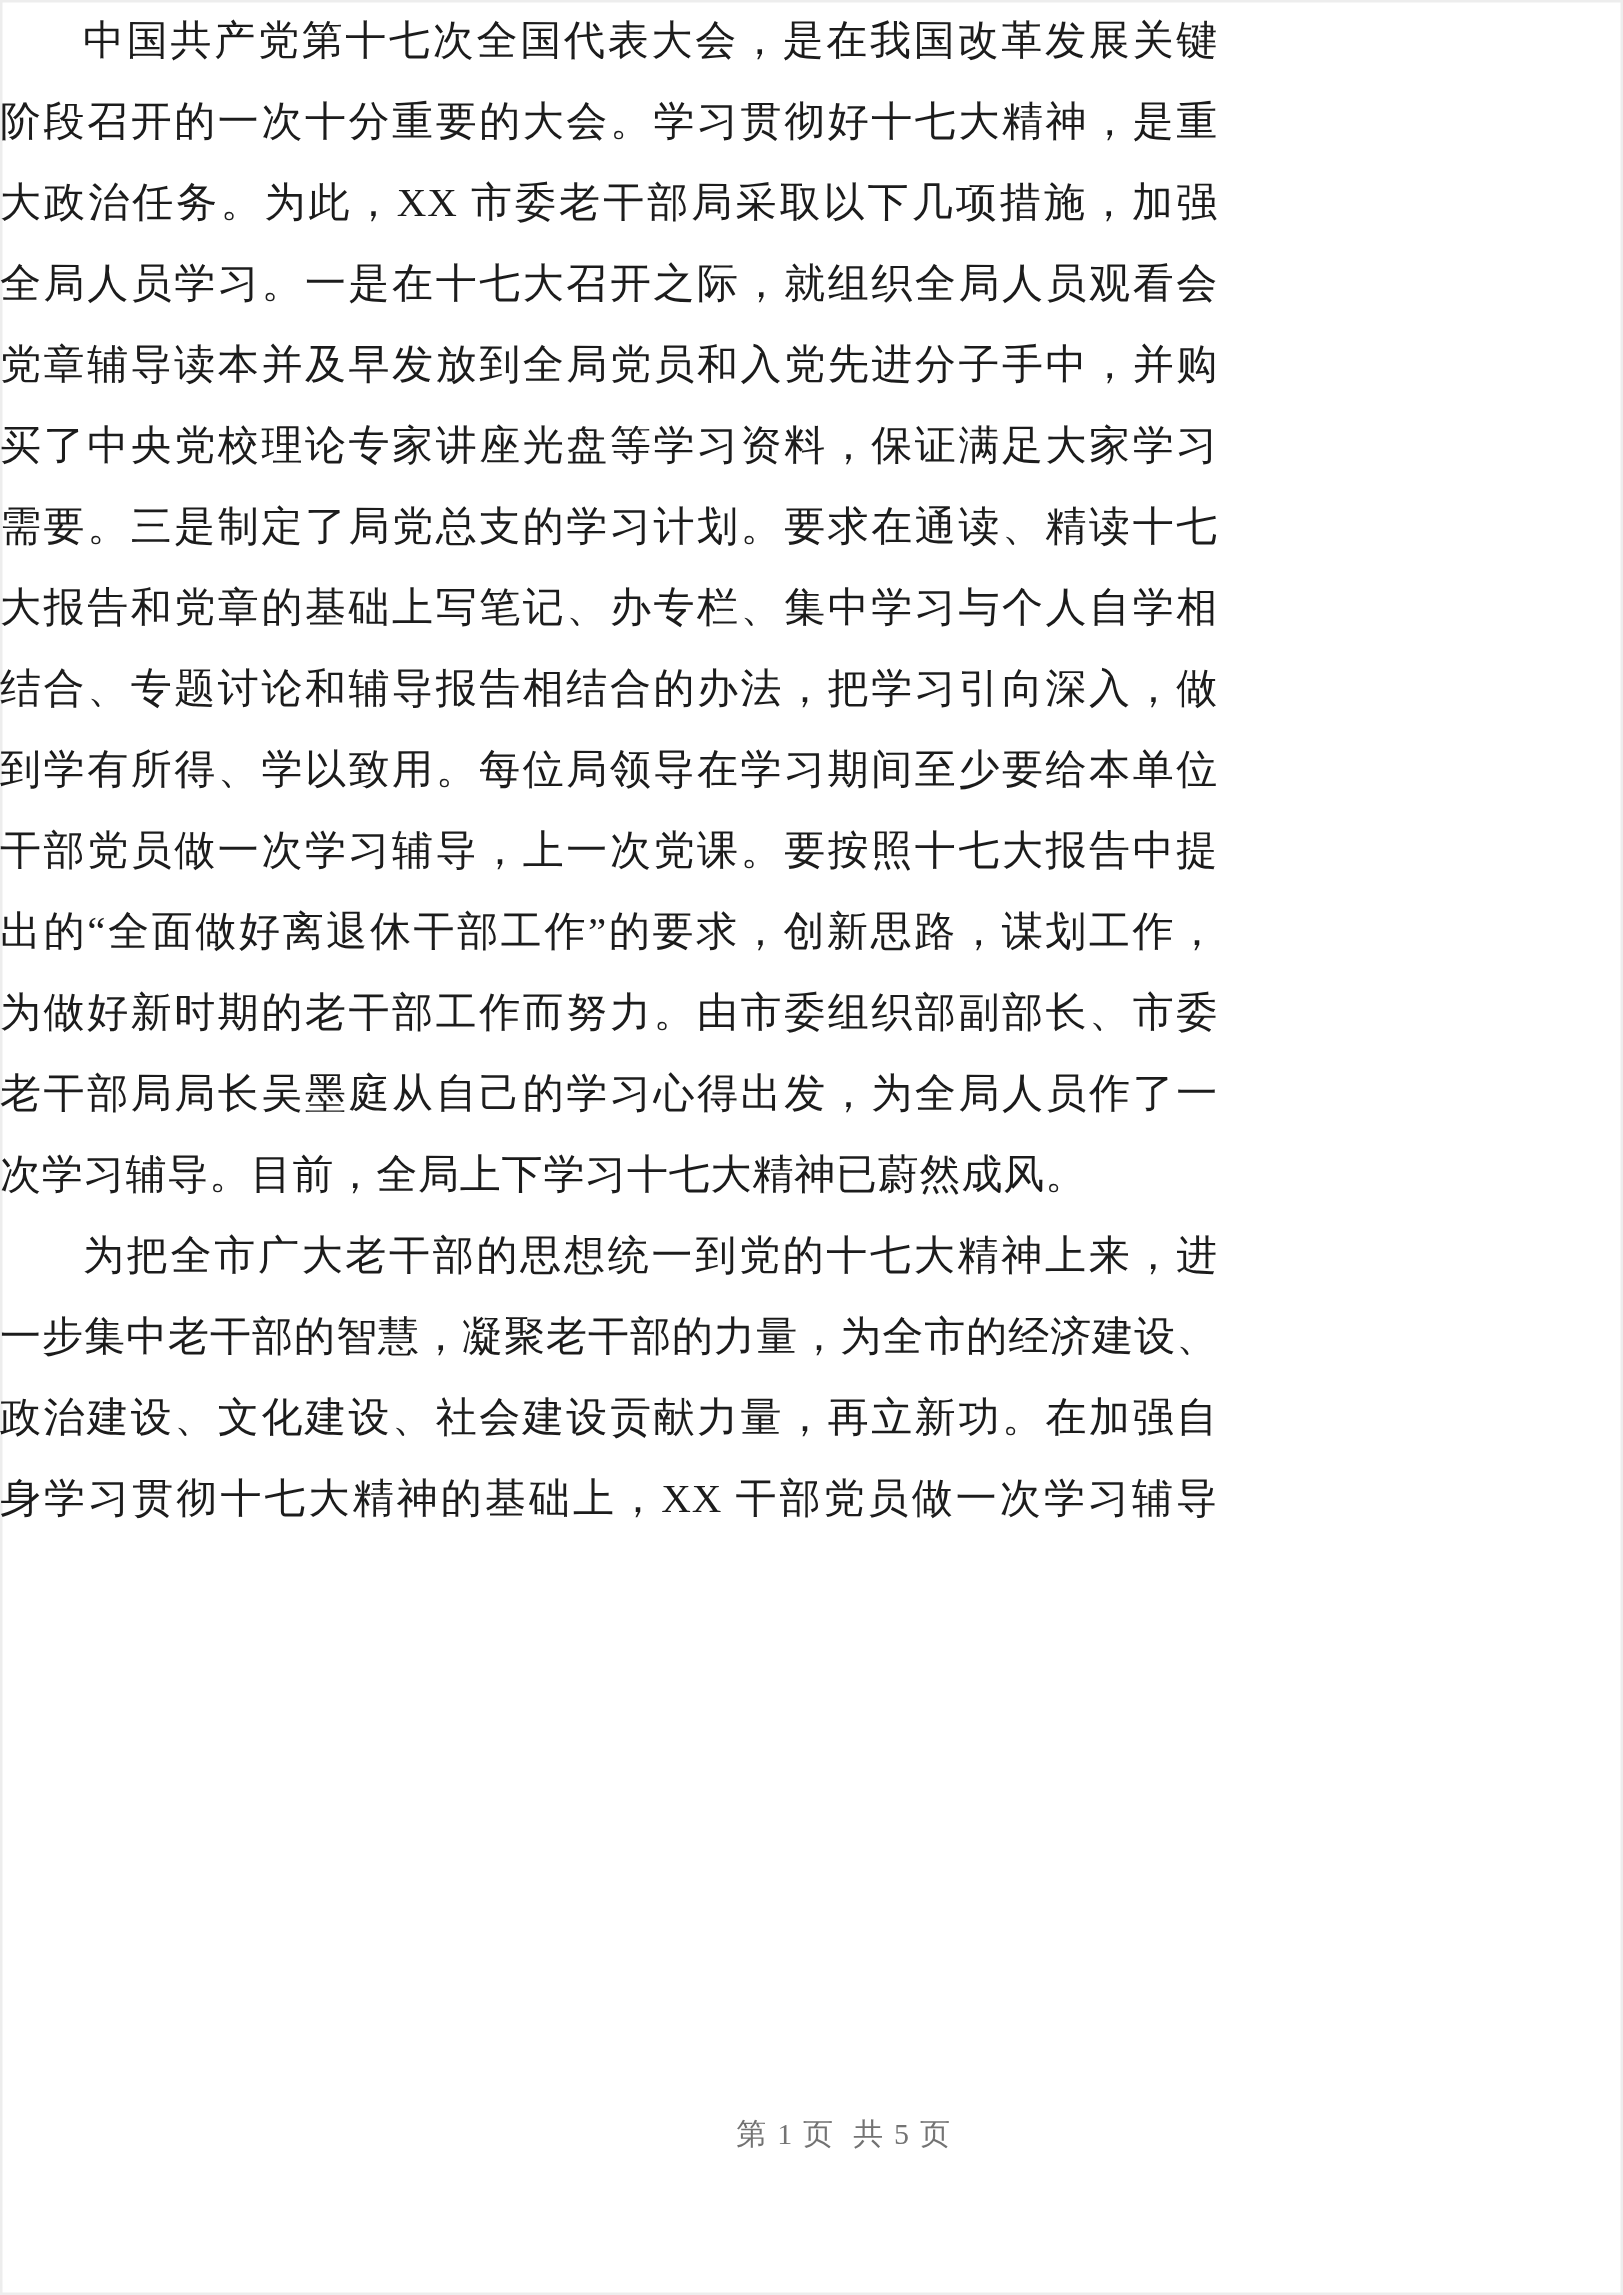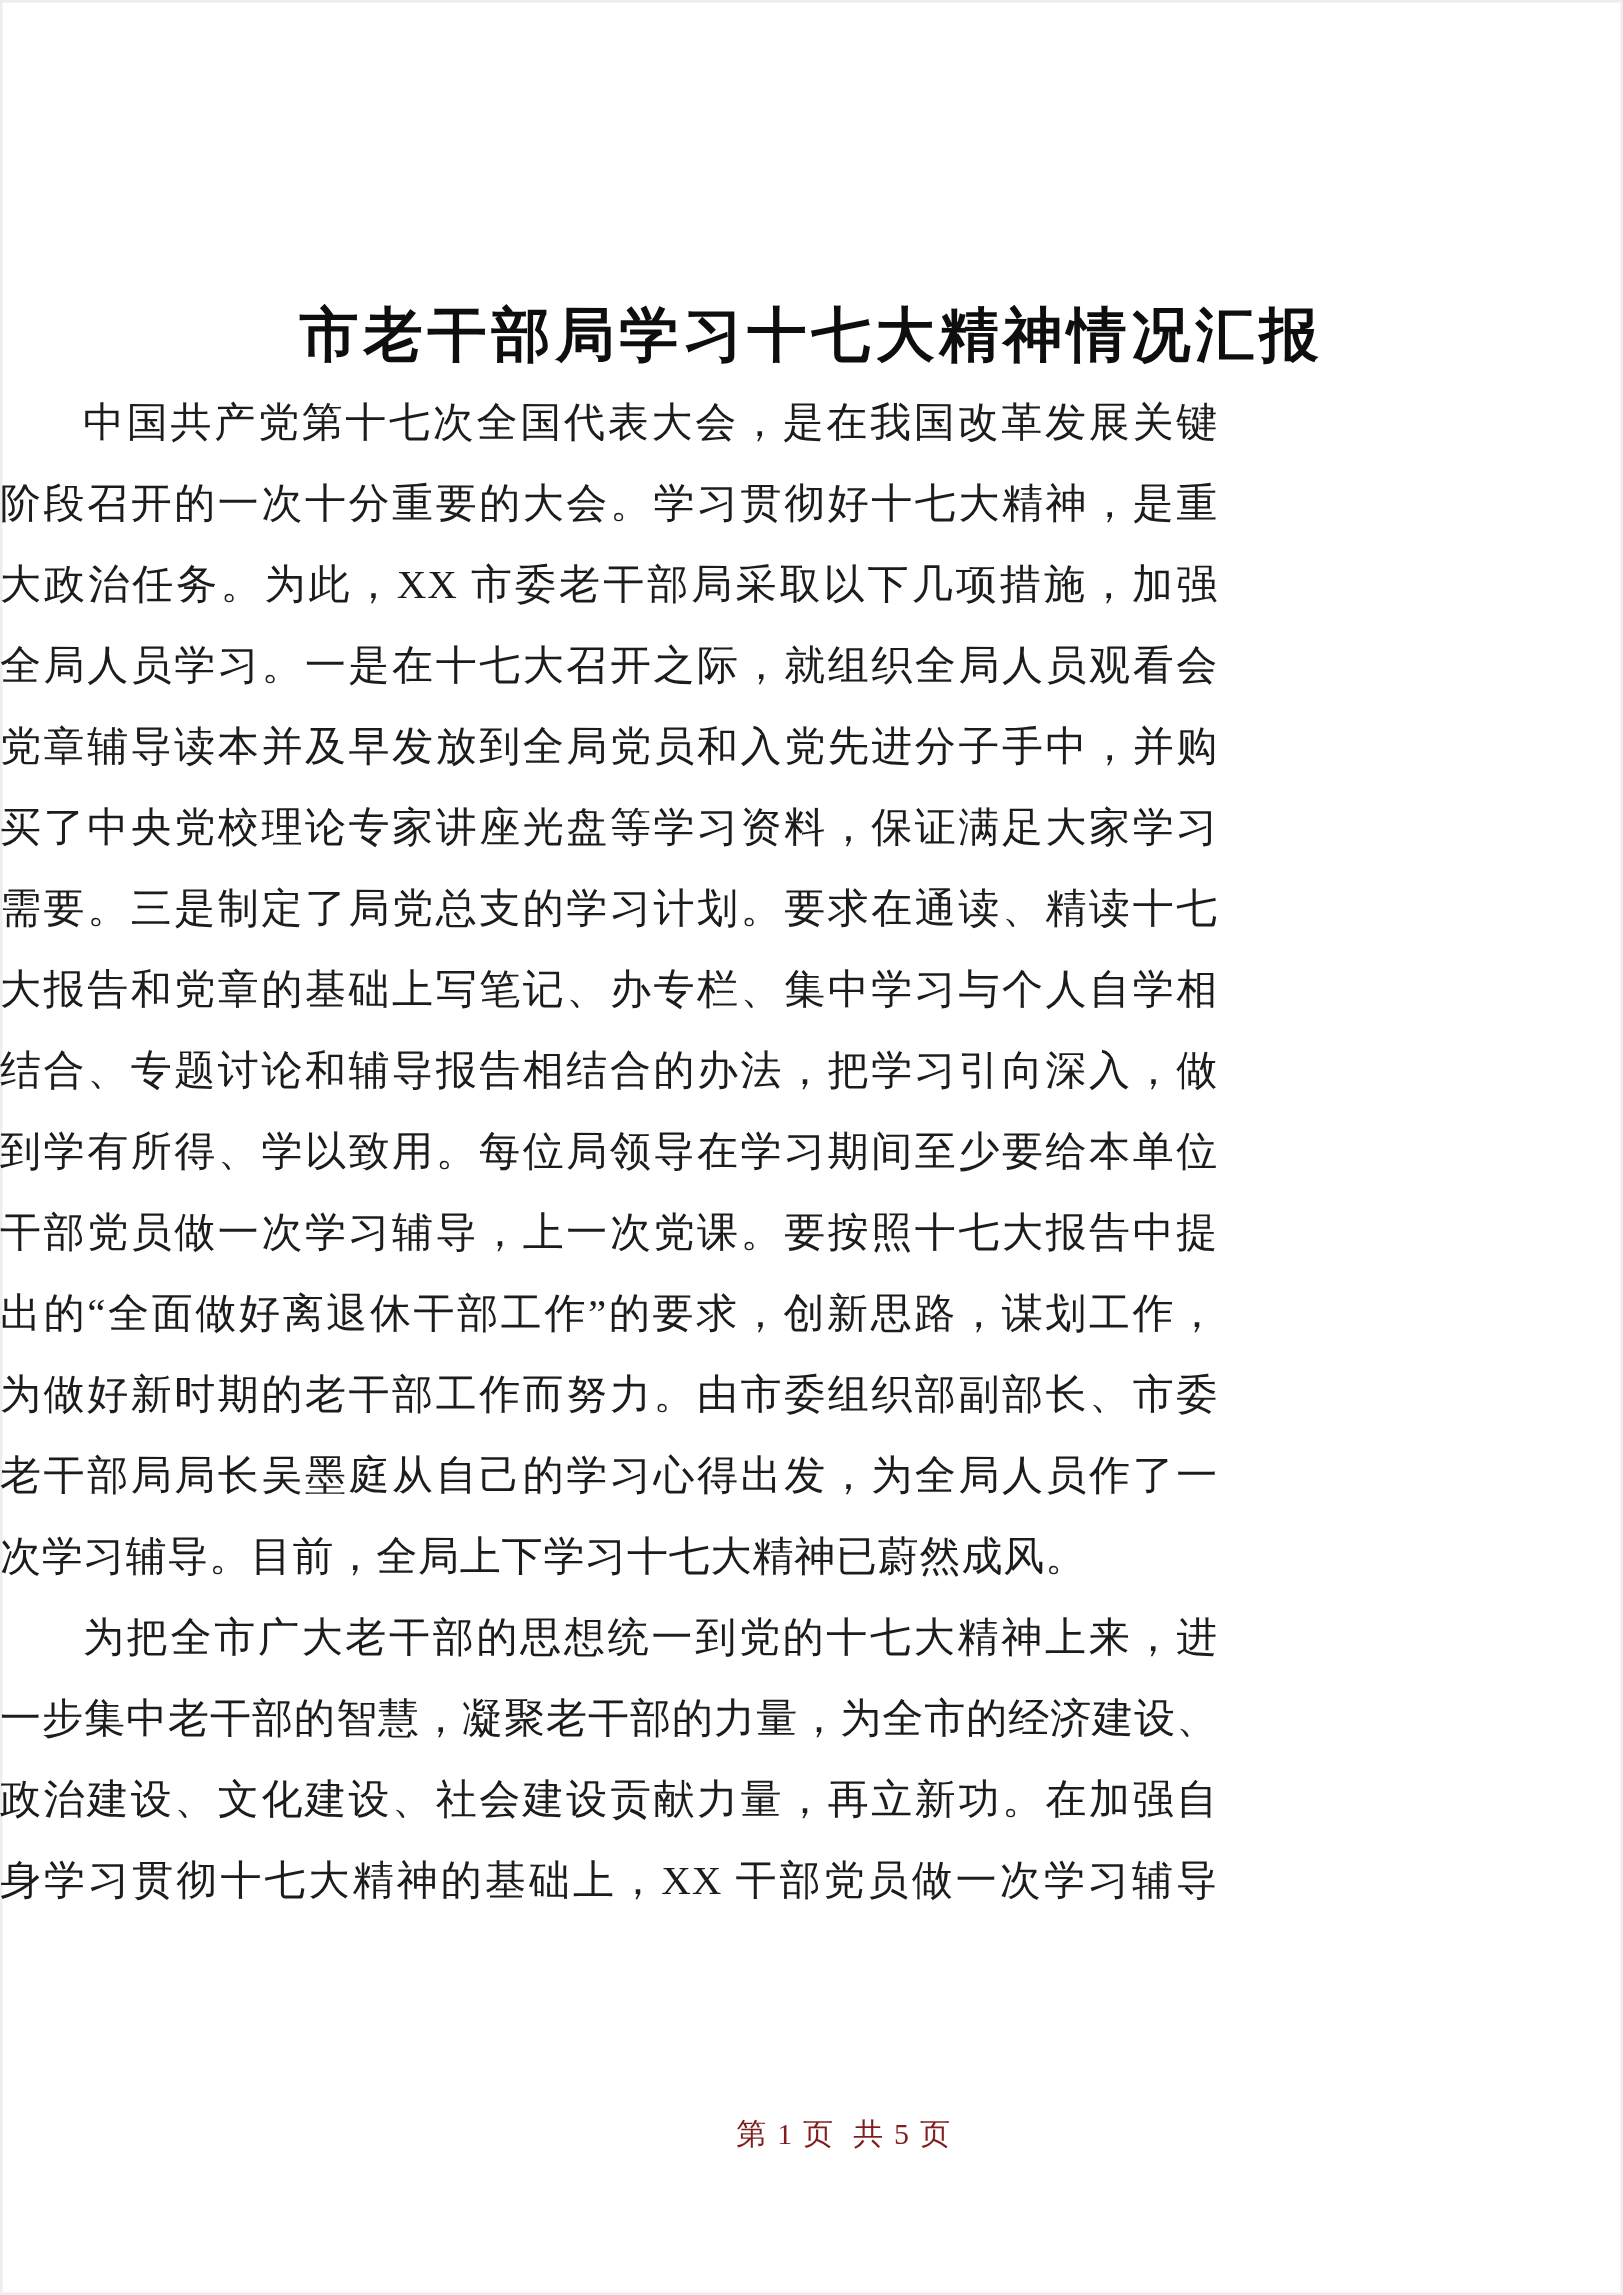--- a/index.html
+++ b/index.html
@@ -48,29 +48,28 @@
   .page-footer {
     position: absolute;
     top: 2114px;
     left: 0;
     width: 100%;
     box-sizing: border-box;
     padding-left: 65px;
     text-align: center;
     font-size: 30px;
     letter-spacing: 1.7px;
-    color: #7f1d1d;
+    color: #737373;
     white-space: pre;
   }
 </style>
 </head>
 <body>
 
 <div class="page">
-  <h1 class="doc-title">市老干部局学习十七大精神情况汇报</h1>
 
   <div class="doc-body">
       <div class="line fill indent">中国共产党第十七次全国代表大会，是在我国改革发展关键</div>
       <div class="line fill">阶段召开的一次十分重要的大会。学习贯彻好十七大精神，是重</div>
       <div class="line fill">大政治任务。为此，XX 市委老干部局采取以下几项措施，加强</div>
       <div class="line fill">全局人员学习。一是在十七大召开之际，就组织全局人员观看会</div>
       <div class="line fill">党章辅导读本并及早发放到全局党员和入党先进分子手中，并购</div>
       <div class="line fill">买了中央党校理论专家讲座光盘等学习资料，保证满足大家学习</div>
       <div class="line fill">需要。三是制定了局党总支的学习计划。要求在通读、精读十七</div>
       <div class="line fill">大报告和党章的基础上写笔记、办专栏、集中学习与个人自学相</div>

